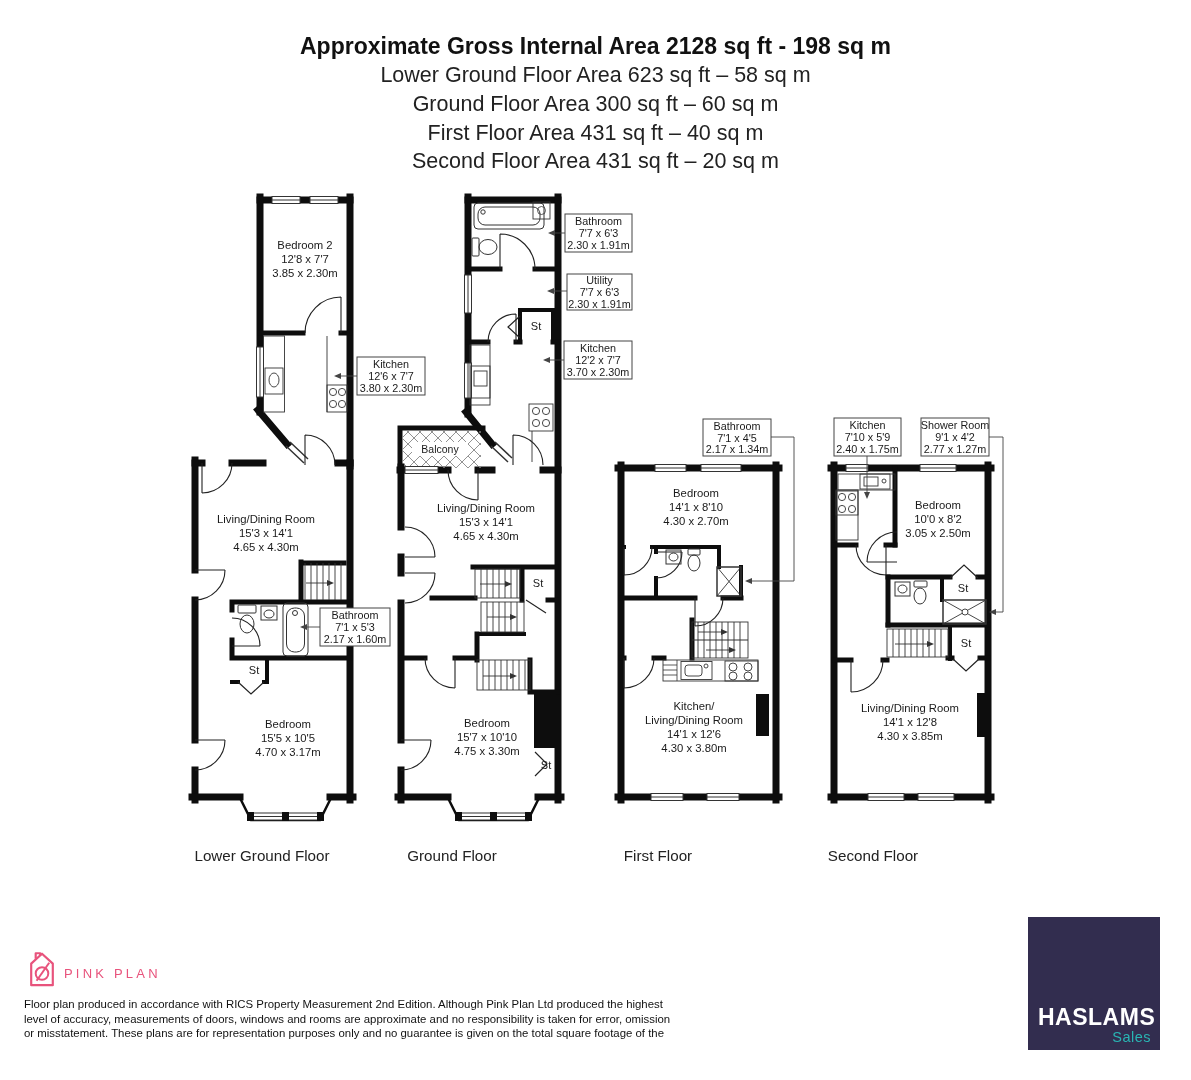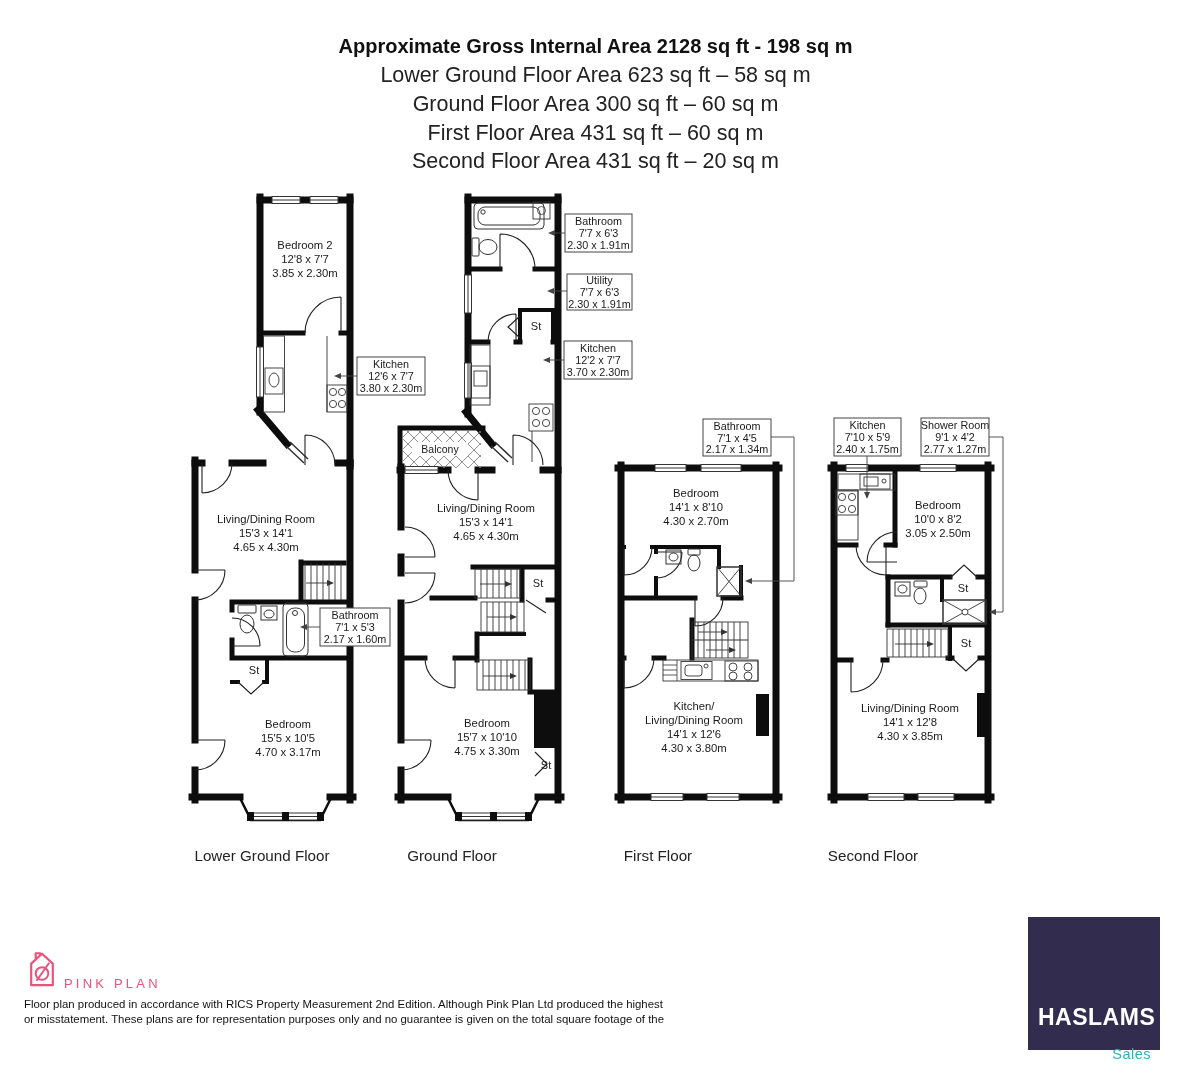--- a/index.html
+++ b/index.html
@@ -1,46 +1,46 @@
 <!DOCTYPE html>
 <html><head>
 <meta charset="utf-8">
 <style>
   html,body{margin:0;padding:0;background:#fff;}
   .page{position:relative;width:1191px;height:1080px;background:#fff;overflow:hidden;
         font-family:"Liberation Sans",sans-serif;color:#1a1a1a;}
   .hdr{position:absolute;top:32px;left:0;width:100%;text-align:center;}
-  .hdr h1{margin:0;font-size:20px;font-weight:bold;line-height:29px;color:#111;}
+  .hdr h1{margin:0;font-size:23px;font-weight:bold;line-height:29px;color:#111;}
   .hdr .aline{font-size:21.5px;line-height:28.8px;color:#222;}
   svg text{font-family:"Liberation Sans",sans-serif;fill:#1a1a1a;}
   .lbl{font-size:11.3px;text-anchor:middle;}
   .stl{font-size:11px;text-anchor:middle;}
   .balc{font-size:10.5px;text-anchor:middle;}
   .fname{font-size:15.2px;text-anchor:middle;fill:#222;}
   .boxlbl{font-size:10.8px;text-anchor:middle;}
   .footer-brand{position:absolute;left:64px;top:966px;font-size:13px;letter-spacing:3.2px;
-        font-weight:500;margin-top:10px;}
+        font-weight:500;}
   .disc{position:absolute;left:24px;top:997px;font-size:11.4px;line-height:14.6px;
         color:#111;white-space:nowrap;}
   .haslams{position:absolute;left:1028px;top:917px;width:132px;height:133px;}
   .haslams .nm{position:absolute;left:10px;top:87px;font-family:Liberation Sans, sans-serif;
         font-weight:bold;font-size:23px;letter-spacing:0.5px;color:#fff;}
-  .haslams .dv{position:absolute;right:9px;top:112px;font-size:14.5px;letter-spacing:0.5px;margin-top:17px;}
+  .haslams .dv{position:absolute;right:9px;top:112px;font-size:14.5px;letter-spacing:0.5px;}
   .plogo{position:absolute;left:24px;top:949px;}
 </style>
 </head>
 <body>
 
 <div class="page">
 
   <div class="hdr">
     <h1>Approximate Gross Internal Area 2128 sq ft - 198 sq m</h1>
     <div class="aline">Lower Ground Floor Area 623 sq ft – 58 sq m</div>
     <div class="aline">Ground Floor Area 300 sq ft – 60 sq m</div>
-    <div class="aline">First Floor Area 431 sq ft – 60 sq m</div>
+    <div class="aline">First Floor Area 431 sq ft – 40 sq m</div>
     <div class="aline">Second Floor Area 431 sq ft – 20 sq m</div>
   </div>
 
   <svg width="1191" height="1080" viewBox="0 0 1191 1080" style="position:absolute;left:0;top:0;">
     <defs>
       <pattern id="hatch" patternUnits="userSpaceOnUse" width="12" height="12">
         <path d="M0,12 L12,0 M-3,3 L3,-3 M9,15 L15,9" stroke="#777" stroke-width="0.8"></path>
         <path d="M0,0 L12,12 M-3,9 L3,15 M9,-3 L15,3" stroke="#777" stroke-width="0.8"></path>
       </pattern>
     </defs>
@@ -446,20 +446,21 @@
   <svg class="plogo" width="36" height="40" viewBox="0 0 40 44">
     <path d="M13,10.5 V4.5 H18 V7.5" fill="none" stroke="#e8537c" stroke-width="2.4" stroke-linejoin="round"></path>
     <path d="M8,16 L20,5 L32,16 V40 H8 Z" fill="none" stroke="#e8537c" stroke-width="2.4" stroke-linejoin="round"></path>
     <circle cx="20" cy="27" r="7" fill="none" stroke="#e8537c" stroke-width="2.2"></circle>
     <path d="M14,35 L28,15" fill="none" stroke="#e8537c" stroke-width="2.2"></path>
   </svg>
   <div class="footer-brand" style="color:#e8537c">PINK PLAN</div>
 
   <div class="disc">
     <div>Floor plan produced in accordance with RICS Property Measurement 2nd Edition. Although Pink Plan Ltd produced the highest</div>
+    <div>level of accuracy, measurements of doors, windows and rooms are approximate and no responsibility is taken for error, omission</div>
     <div>or misstatement. These plans are for representation purposes only and no guarantee is given on the total square footage of the</div>
   </div>
 
   <div class="haslams" style="background:#322d4f">
     <div class="nm">HASLAMS</div>
     <div class="dv" style="color:#29b5b3">Sales</div>
   </div>
 
 </div>
 

